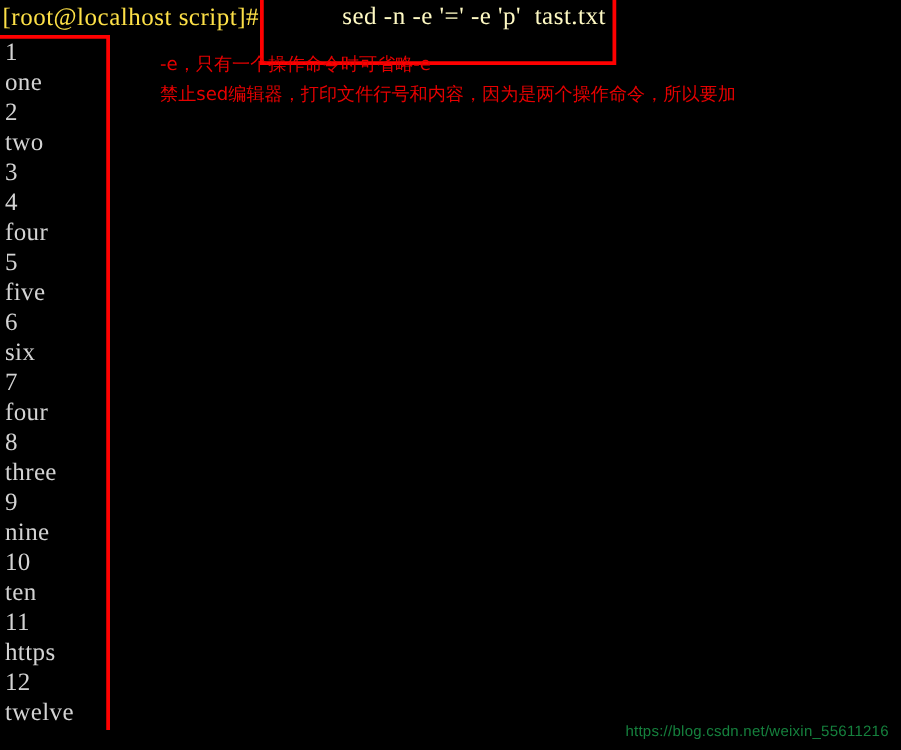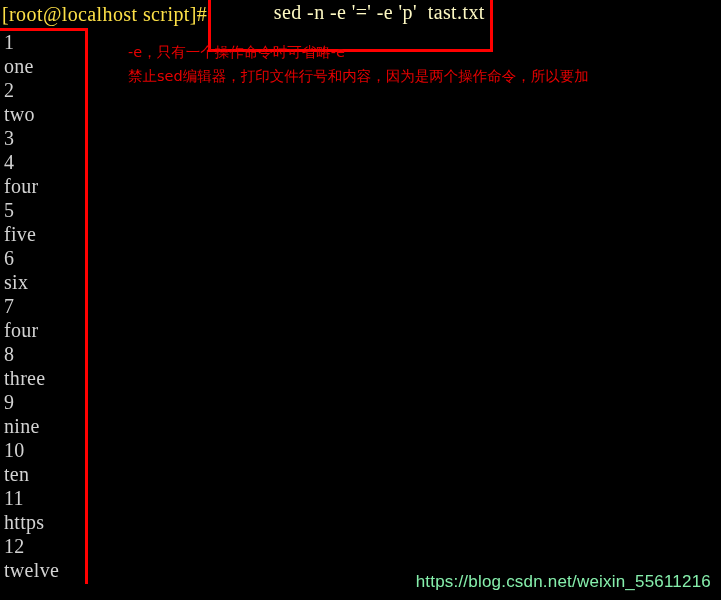--- a/index.html
+++ b/index.html
@@ -92,23 +92,23 @@
     line-height: 24px;
     font-weight: 500;
   }
   .annotation div { white-space: pre; }
 
   
   .watermark {
     position: absolute;
     right: 10px;
     bottom: 8px;
-    color: #86efac;
+    color: #15803d;
     font-family: "Liberation Sans", "DejaVu Sans", sans-serif;
-    font-size: 17px;
+    font-size: 12px;
     letter-spacing: 0.2px;
     white-space: pre;
   }
 </style>
 </head>
 <body>
 
 <div id="terminal">
 
   <div class="prompt-line">

